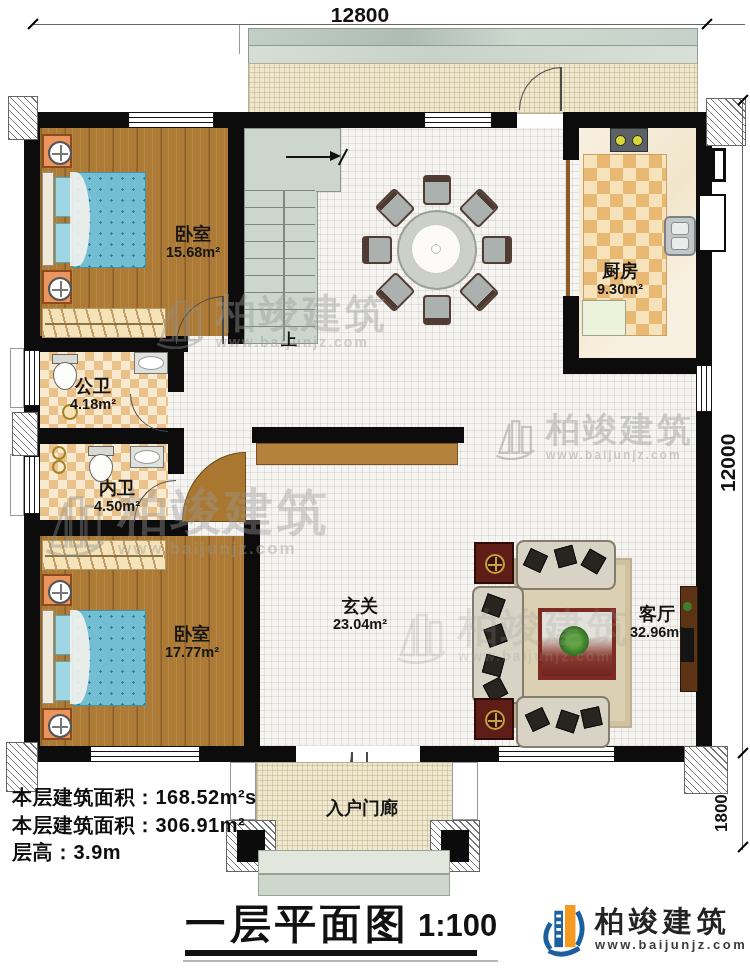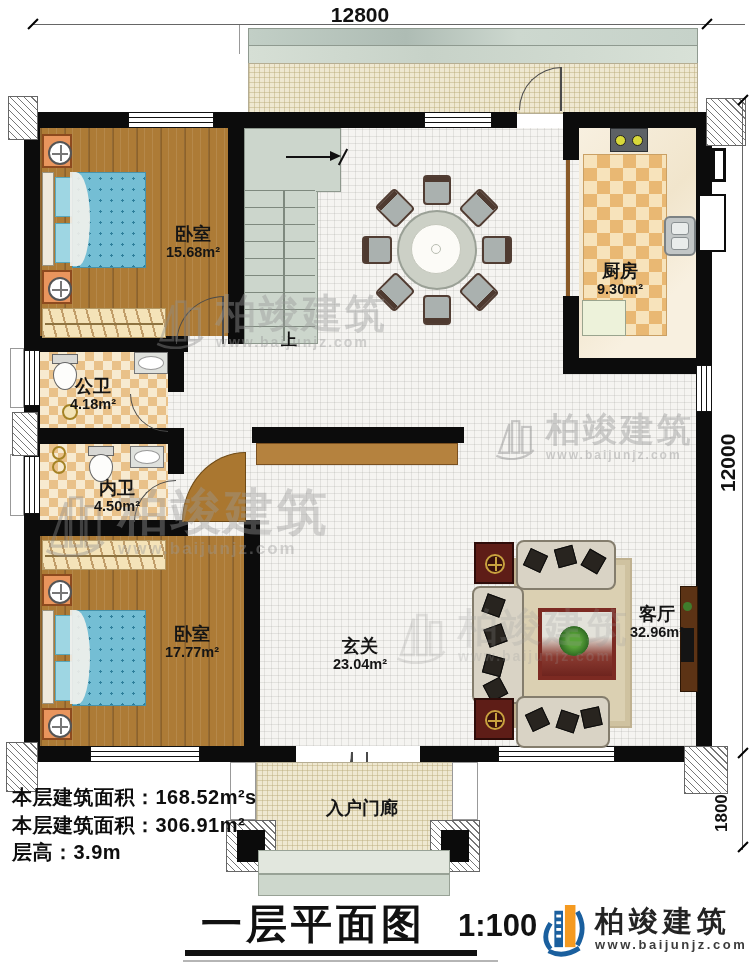--- a/index.html
+++ b/index.html
@@ -69,21 +69,21 @@
   .compass::before{content:"";position:absolute;left:50%;top:1px;bottom:1px;width:1.5px;background:#c9a23f;}
   .compass::after{content:"";position:absolute;top:50%;left:1px;right:1px;height:1.5px;background:#c9a23f;}
   .wm{position:absolute;display:flex;align-items:center;gap:8px;color:#9a9a9a;pointer-events:none;z-index:25;}
   .wm-text{font-weight:bold;letter-spacing:3px;line-height:1.05;white-space:nowrap;}
   .wm-url{font-weight:bold;letter-spacing:2px;white-space:nowrap;}
   .wm-lg .wm-text{font-size:50px}.wm-lg .wm-url{font-size:17px}
   .wm-md .wm-text{font-size:40px}.wm-md .wm-url{font-size:14px}
   .wm-sm .wm-text{font-size:34px}.wm-sm .wm-url{font-size:12px}
   .info{position:absolute;left:12px;top:784px;color:#0e0e0e;z-index:50;}
   .info-line{font-size:20px;font-weight:bold;line-height:27.5px;letter-spacing:.5px;white-space:nowrap;}
-  .titlebar{position:absolute;left:201px;top:902px;display:flex;align-items:flex-end;gap:32px;color:#111;z-index:50;}
+  .titlebar{position:absolute;left:185px;top:902px;display:flex;align-items:flex-end;gap:8px;color:#111;z-index:50;}
   .ptitle{font-size:41px;font-weight:bold;letter-spacing:4px;line-height:44px;white-space:nowrap;}
   .pscale{font-size:31px;font-weight:bold;line-height:40px;}
   .brand{position:absolute;left:540px;top:899px;display:flex;align-items:center;gap:9px;z-index:50;}
   .brand-name{font-size:29px;font-weight:bold;color:#232323;letter-spacing:5px;line-height:32px;white-space:nowrap;}
   .brand-url{font-size:13px;font-weight:bold;color:#3c3c3c;letter-spacing:2.5px;white-space:nowrap;}
   .uplabel{position:absolute;font-size:16px;font-weight:bold;color:#111;z-index:30;}
   .leaf{position:absolute;background:#4a4a4a;}
 </style>
 </head>
 <body>
@@ -348,21 +348,21 @@
     <div class="rarea">4.18m²</div>
   </div>
   <div class="rlabel" style="left:77px;top:478px;width:80px;">
     <div class="rname">内卫</div>
     <div class="rarea">4.50m²</div>
   </div>
   <div class="rlabel" style="left:147px;top:624px;width:90px;">
     <div class="rname">卧室</div>
     <div class="rarea">17.77m²</div>
   </div>
-  <div class="rlabel" style="left:320px;top:636px;width:80px;">
+  <div class="rlabel" style="left:320px;top:596px;width:80px;">
     <div class="rname">玄关</div>
     <div class="rarea">23.04m²</div>
   </div>
   <div class="rlabel" style="left:616px;top:604px;width:82px;">
     <div class="rname">客厅</div>
     <div class="rarea">32.96m²</div>
   </div>
   <div class="rlabel" style="left:312px;top:798px;width:100px;">
     <div class="rname">入户门廊</div>
   </div>

